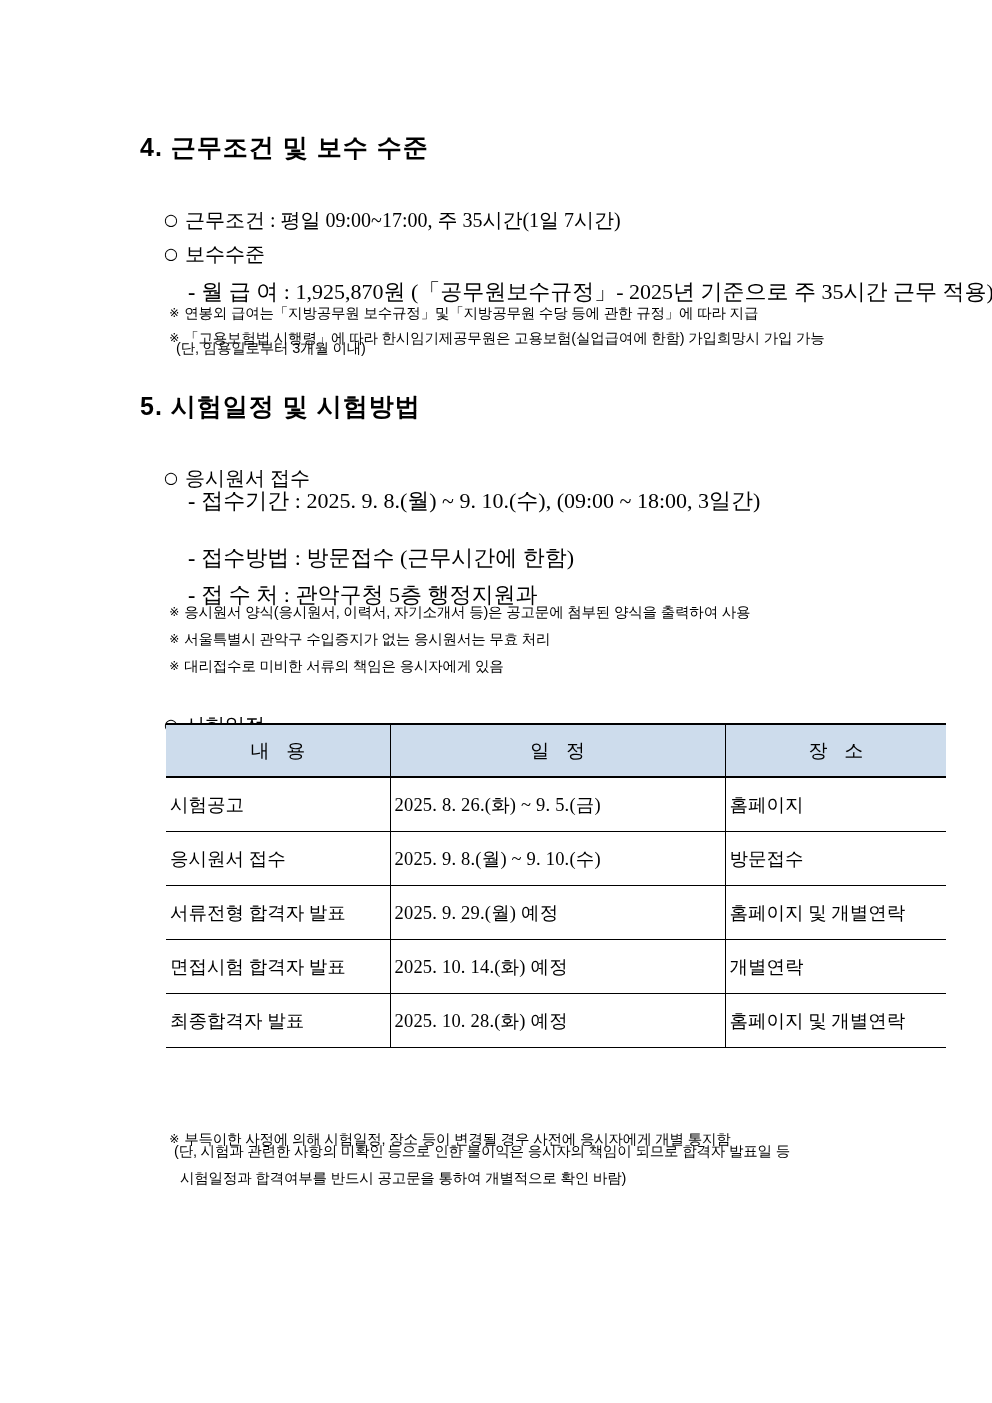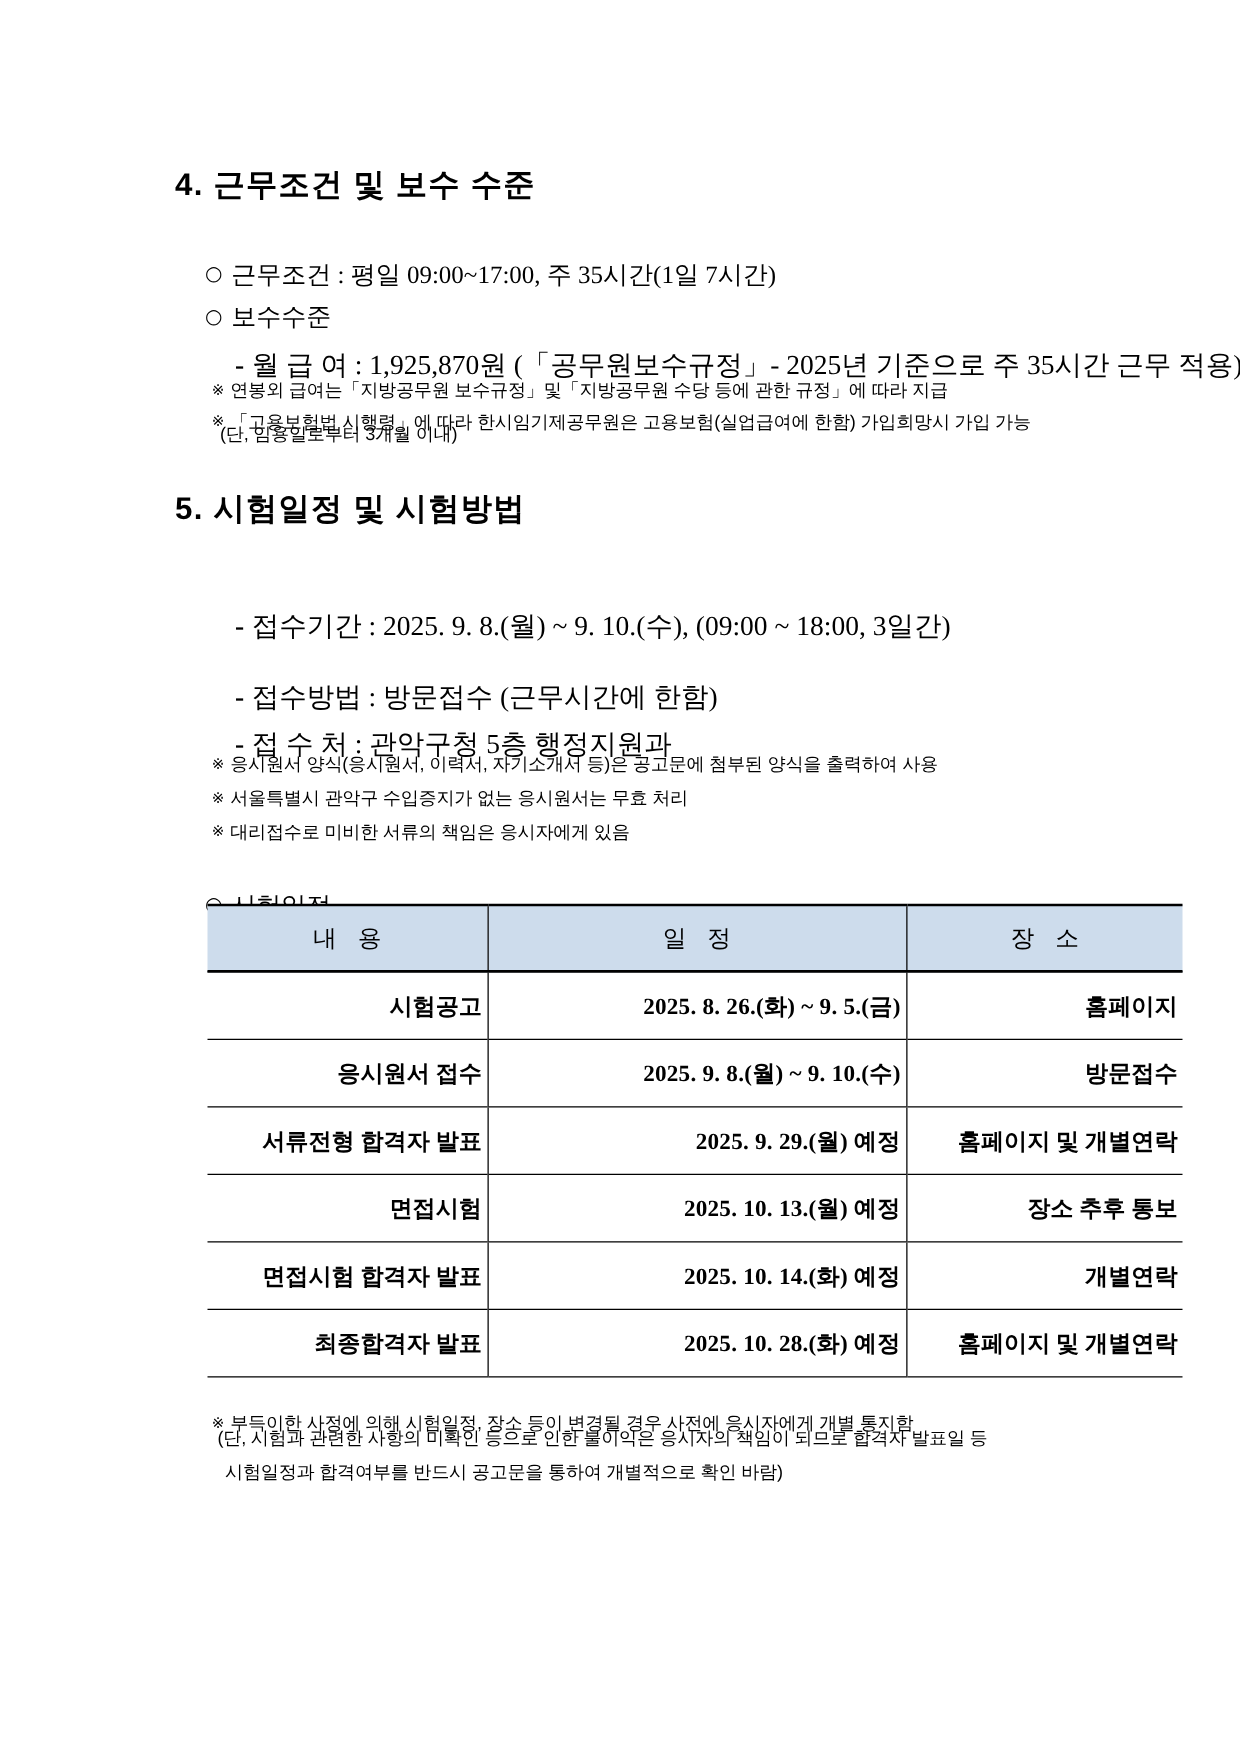--- a/index.html
+++ b/index.html
@@ -133,25 +133,24 @@
     height: 3px;
     border-top: 2.2px solid #000;
     box-sizing: border-box;
   }
 
   table.sched tbody td {
     border-top: 1.3px solid #000;
     border-left: 1px solid #000;
     height: 53px;
     font-size: 18.5px;
-    text-align: right;
+    text-align: left;
     padding: 0 4px;
     vertical-align: middle;
     letter-spacing: 0px;
-    font-weight: bold;
   }
   table.sched tbody td:first-child { border-left: none; }
   table.sched tbody tr:first-child td { border-top: none; }
   table.sched tbody tr:last-child td { border-bottom: 1.6px solid #000; }
   table.sched tbody td.col-date { letter-spacing: 0.2px; }
 </style>
 </head>
 <body>
 
 <div class="page">
@@ -175,20 +174,23 @@
   </div>
 
   <div class="note-line" style="left:114px; top:316px;">
     <span class="mark">※</span><span>「고용보험법 시행령」에 따라 한시임기제공무원은 고용보험(실업급여에 한함) 가입희망시 가입 가능</span>
   </div>
 
   <div class="note-cont" style="left:136px; top:341px;">(단, 임용일로부터 3개월 이내)</div>
 
   <div class="section-heading h5">5. 시험일정 및 시험방법</div>
 
+  <div class="circ-line" style="left:104px; top:448px;">
+    <span class="bullet">○</span><span>응시원서 접수</span>
+  </div>
 
   <div class="dash-line" style="left:126px; top:468px;text-align:center;">
     <span class="dash">-</span><span>접수기간 : 2025. 9. 8.(월) ~ 9. 10.(수), (09:00 ~ 18:00, 3일간)</span>
   </div>
 
   <div class="dash-line" style="left:126px; top:525px;">
     <span class="dash">-</span><span>접수방법 : 방문접수 (근무시간에 한함)</span>
   </div>
 
   <div class="dash-line" style="left:126px; top:562px;">
@@ -235,25 +237,20 @@
           <td>응시원서 접수</td>
           <td class="col-date">2025. 9. 8.(월) ~ 9. 10.(수)</td>
           <td>방문접수</td>
         </tr>
         <tr>
           <td>서류전형 합격자 발표</td>
           <td class="col-date">2025. 9. 29.(월) 예정</td>
           <td>홈페이지 및 개별연락</td>
         </tr>
         <tr>
-          <td>면접시험</td>
-          <td class="col-date">2025. 10. 13.(월) 예정</td>
-          <td>장소 추후 통보</td>
-        </tr>
-        <tr>
           <td>면접시험 합격자 발표</td>
           <td class="col-date">2025. 10. 14.(화) 예정</td>
           <td>개별연락</td>
         </tr>
         <tr>
           <td>최종합격자 발표</td>
           <td class="col-date">2025. 10. 28.(화) 예정</td>
           <td>홈페이지 및 개별연락</td>
         </tr>
       </tbody>

